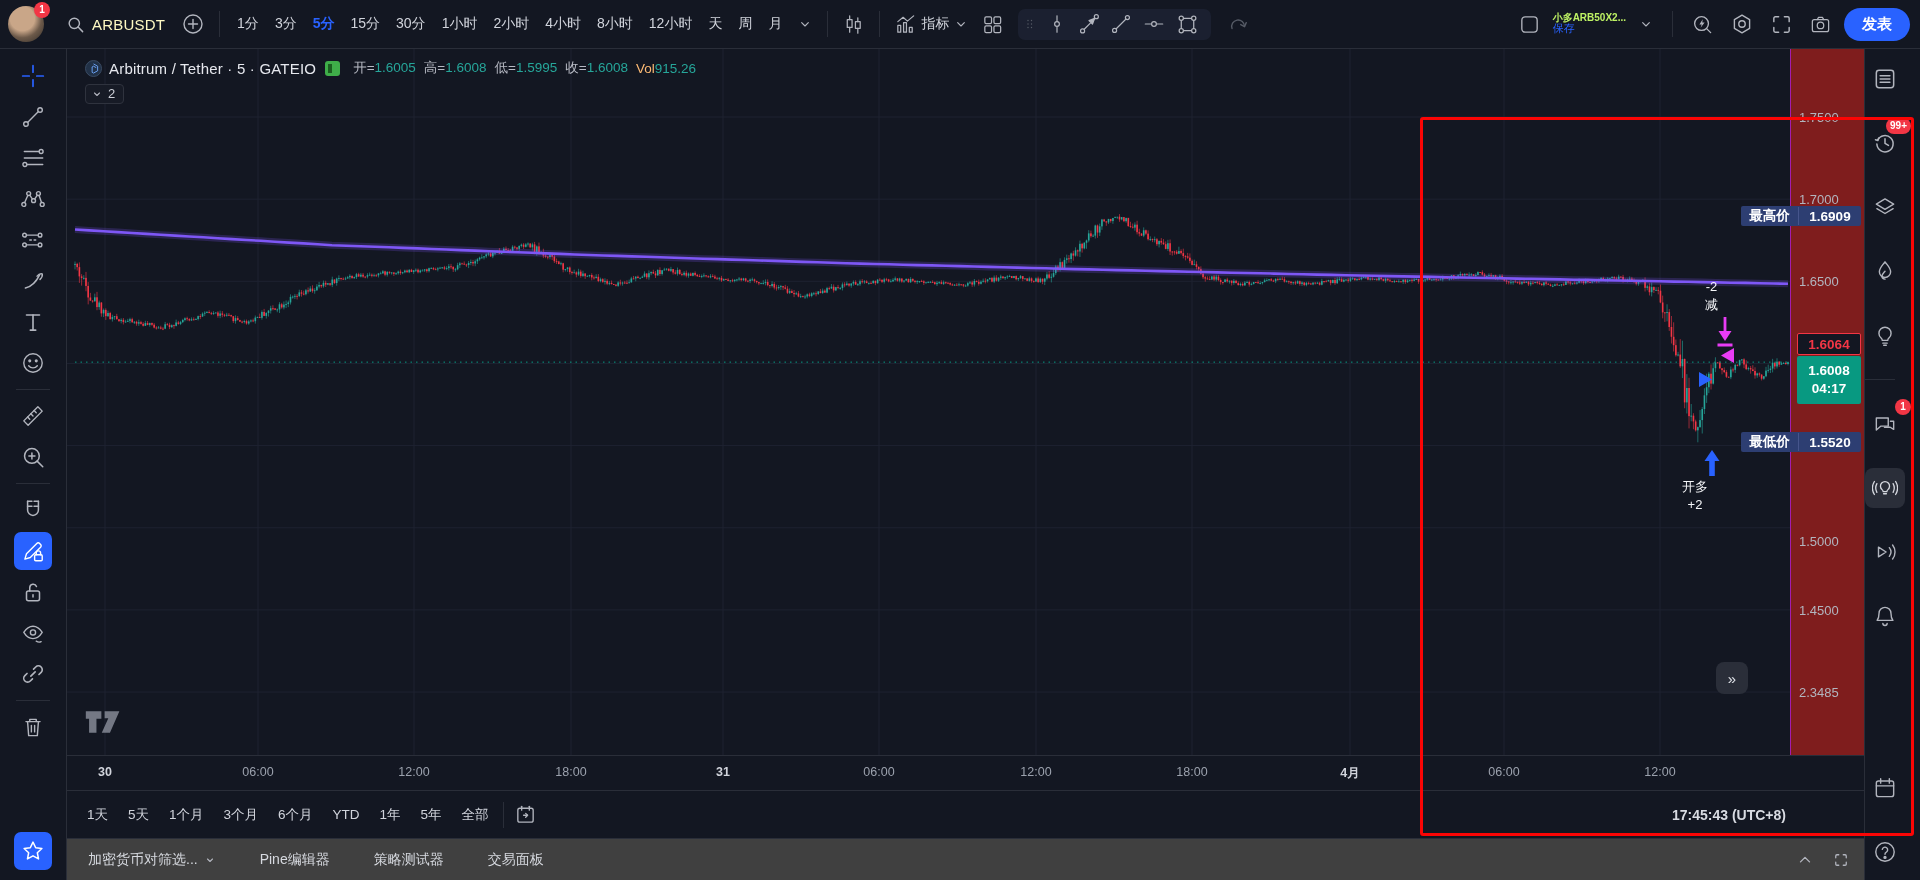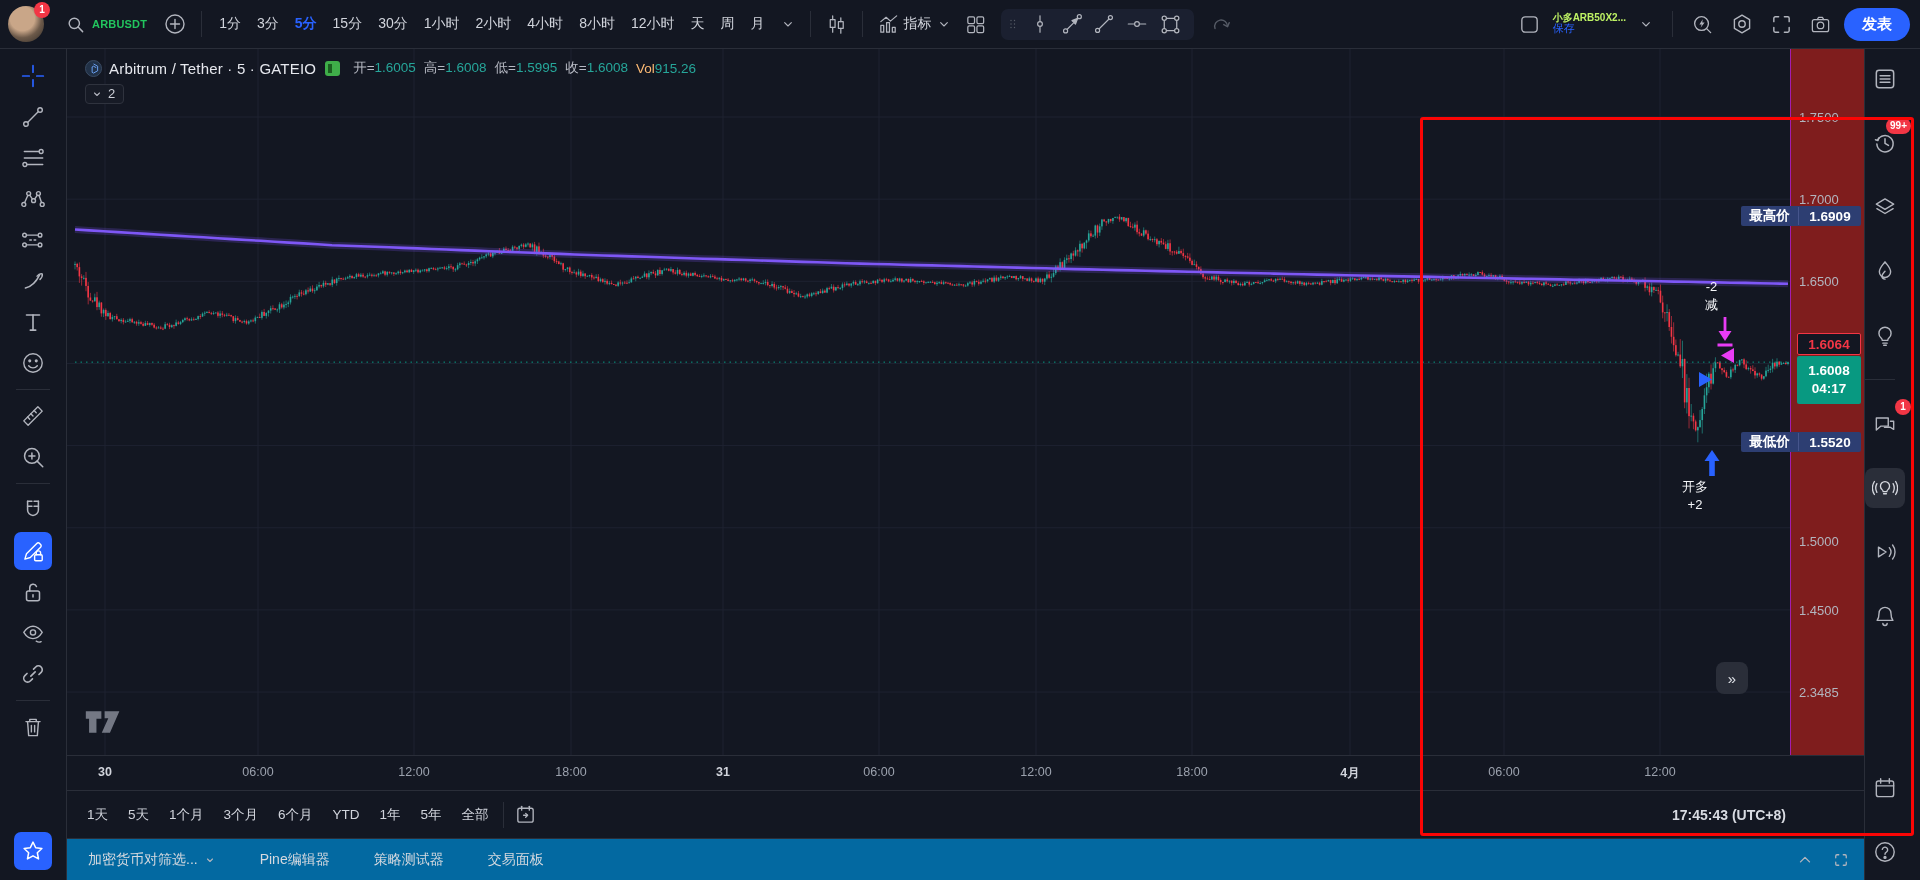--- a/index.html
+++ b/index.html
@@ -15,21 +15,21 @@
     border-bottom:1px solid #2a2e39; display:flex; align-items:center; padding:0 10px 0 8px; z-index:40; background:#131722;}
   .tb-left { display:flex; align-items:center; gap:4px; flex:1 1 auto; min-width:0;}
   .tb-right { display:flex; align-items:center; gap:8px; flex:0 0 auto;}
   .avatar-wrap { position:relative; width:36px; height:36px; margin-right:10px; cursor:pointer;}
   .avatar { width:36px; height:36px; border-radius:50%;
     background:radial-gradient(circle at 40% 35%, #c9a688 0 38%, #6d5a4a 60%, #2e2a26 100%); }
   .badge { position:absolute; background:#f23645; color:#fff; font-size:10px; font-weight:700;
     border-radius:9px; min-width:16px; height:16px; line-height:16px; text-align:center; padding:0 4px;}
   .avatar-badge { top:-4px; right:-6px; }
   .symbol-btn { display:flex; align-items:center; gap:7px; padding:4px 8px; border-radius:6px; cursor:pointer;}
-  .symbol-btn .sym { font-size:11px; font-weight:700; color:#22c55e; letter-spacing:.2px;}
+  .symbol-btn .sym { font-size:15px; font-weight:400; color:#fef9c3; letter-spacing:.2px;}
   .intervals { display:flex; align-items:center; gap:2px; }
   .intv { font-size:14px; color:#d1d4dc; padding:5px 7px; border-radius:5px; cursor:pointer; white-space:nowrap;}
   .intv.active { color:#2962ff; font-weight:700; }
   .tb-btn { padding:4px; border-radius:5px; cursor:pointer; display:flex; align-items:center; gap:4px;}
   .tb-label { font-size:14px; color:#d1d4dc; }
   .fav-tools { display:flex; align-items:center; gap:10px; background:#1b2030; border-radius:7px;
      padding:4px 12px 4px 6px; margin-left:6px;}
   .layout-name-block { display:flex; flex-direction:column; line-height:1.05; cursor:pointer;}
   .layout-name { font-size:10px; color:#bef264; font-weight:600; white-space:nowrap;}
   .save-label { font-size:11px; color:#2962ff; }
@@ -91,21 +91,21 @@
   .time-axis { position:absolute; left:67px; top:755px; width:1797px; height:35px;
     border-top:1px solid #2a2e39; background:#131722; z-index:8;}
   .ttick { position:absolute; top:9px; transform:translateX(-50%); font-size:12.5px; color:#9ba1ad;}
   .ttick.strong { color:#d1d4dc; font-weight:600;}
   .range-row { position:absolute; left:67px; top:790px; width:1797px; height:48px;
     border-top:1px solid #2a2e39; display:flex; align-items:center; padding:0 78px 0 12px; z-index:8; background:#131722;}
   .range-items { display:flex; align-items:center; gap:4px;}
   .range-btn { font-size:13.5px; color:#d1d4dc; padding:4px 8px; border-radius:5px; cursor:pointer; white-space:nowrap;}
   .range-clock { margin-left:auto; font-size:14px; color:#d8dbe2; font-weight:600; cursor:pointer;}
   .tabs-row { position:absolute; left:67px; top:838px; width:1797px; height:42px;
-    border-top:1px solid #2a2e39; display:flex; align-items:center; padding:0 14px 0 21px; gap:44px; z-index:8; background:#0369a1;}
+    border-top:1px solid #2a2e39; display:flex; align-items:center; padding:0 14px 0 21px; gap:44px; z-index:8; background:#404040;}
   .tab { font-size:14px; color:#d6d9df; cursor:pointer; display:flex; align-items:center; gap:6px; white-space:nowrap;}
   .tabs-spring { flex:1 1 auto; }
   .tabs-right { display:flex; align-items:center; gap:18px; }
 
   
   .right-sidebar { position:absolute; left:1864px; top:49px; width:64px; height:831px;
     border-left:1px solid #2a2e39; display:flex; flex-direction:column; 
     padding:10px 0 8px; gap:24px; z-index:100; background:#131722;}
   .rs-item { position:relative; width:40px; height:40px; border-radius:8px; display:flex;
     align-items:center; justify-content:center; color:#b2b5be; cursor:pointer; flex:0 0 auto;}

